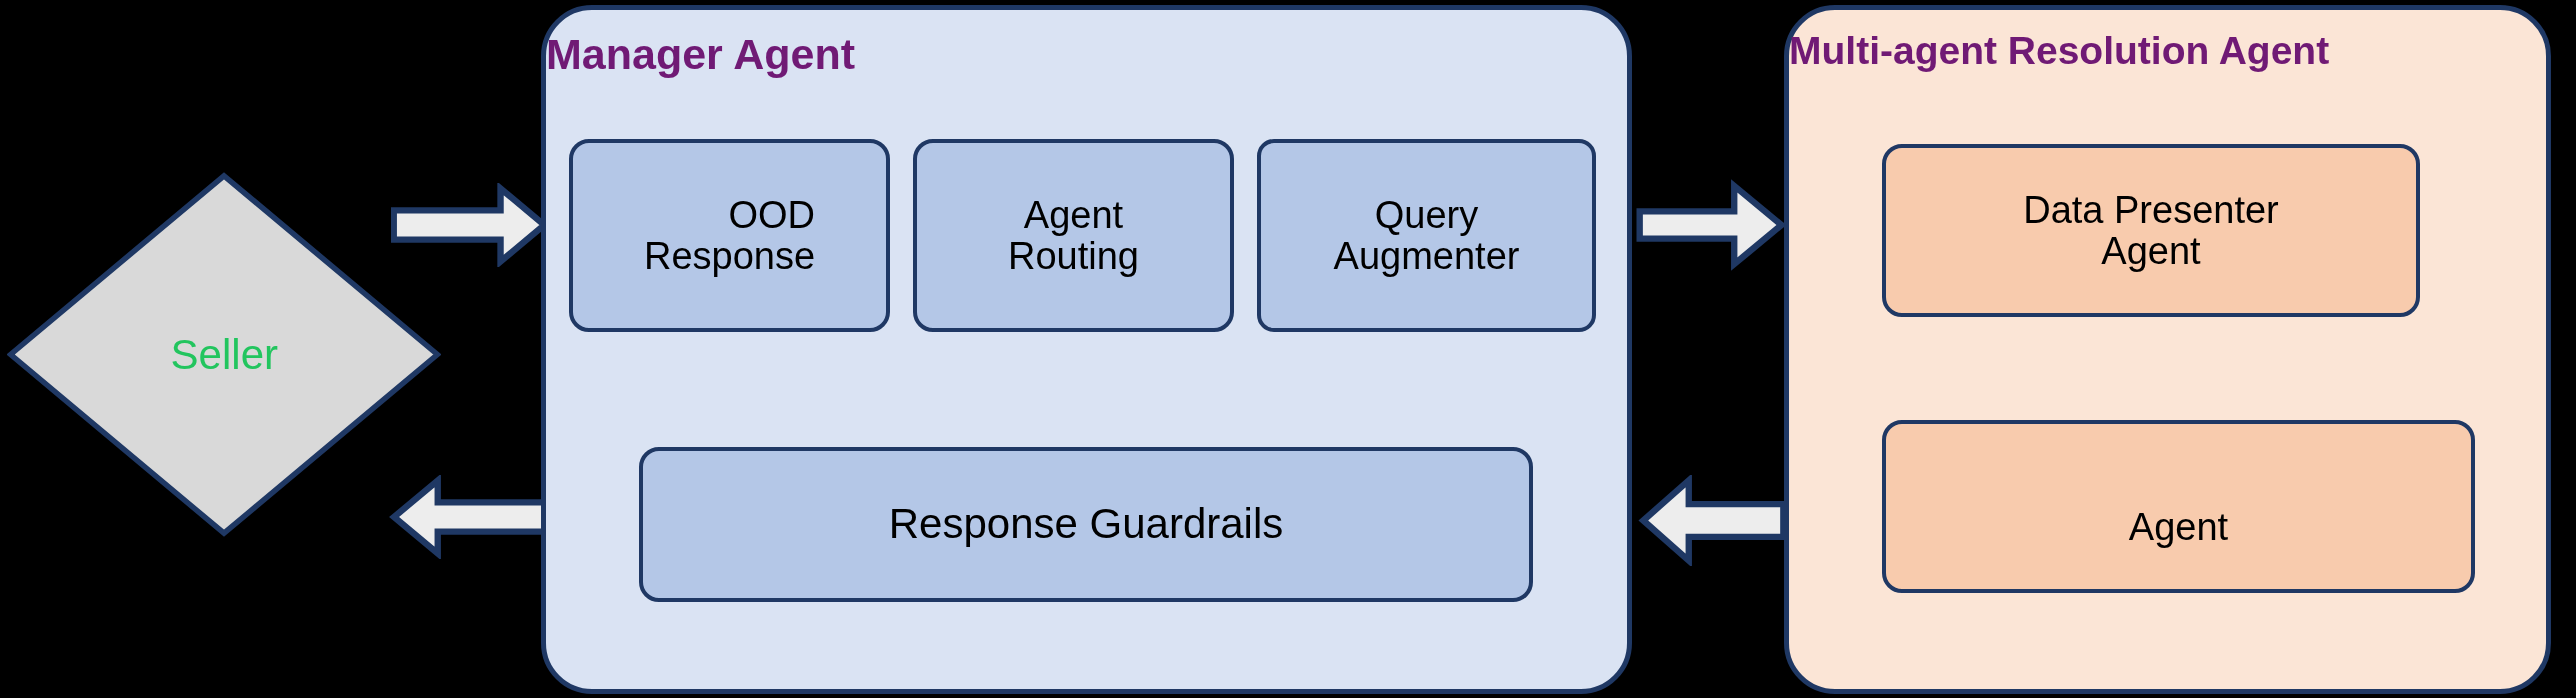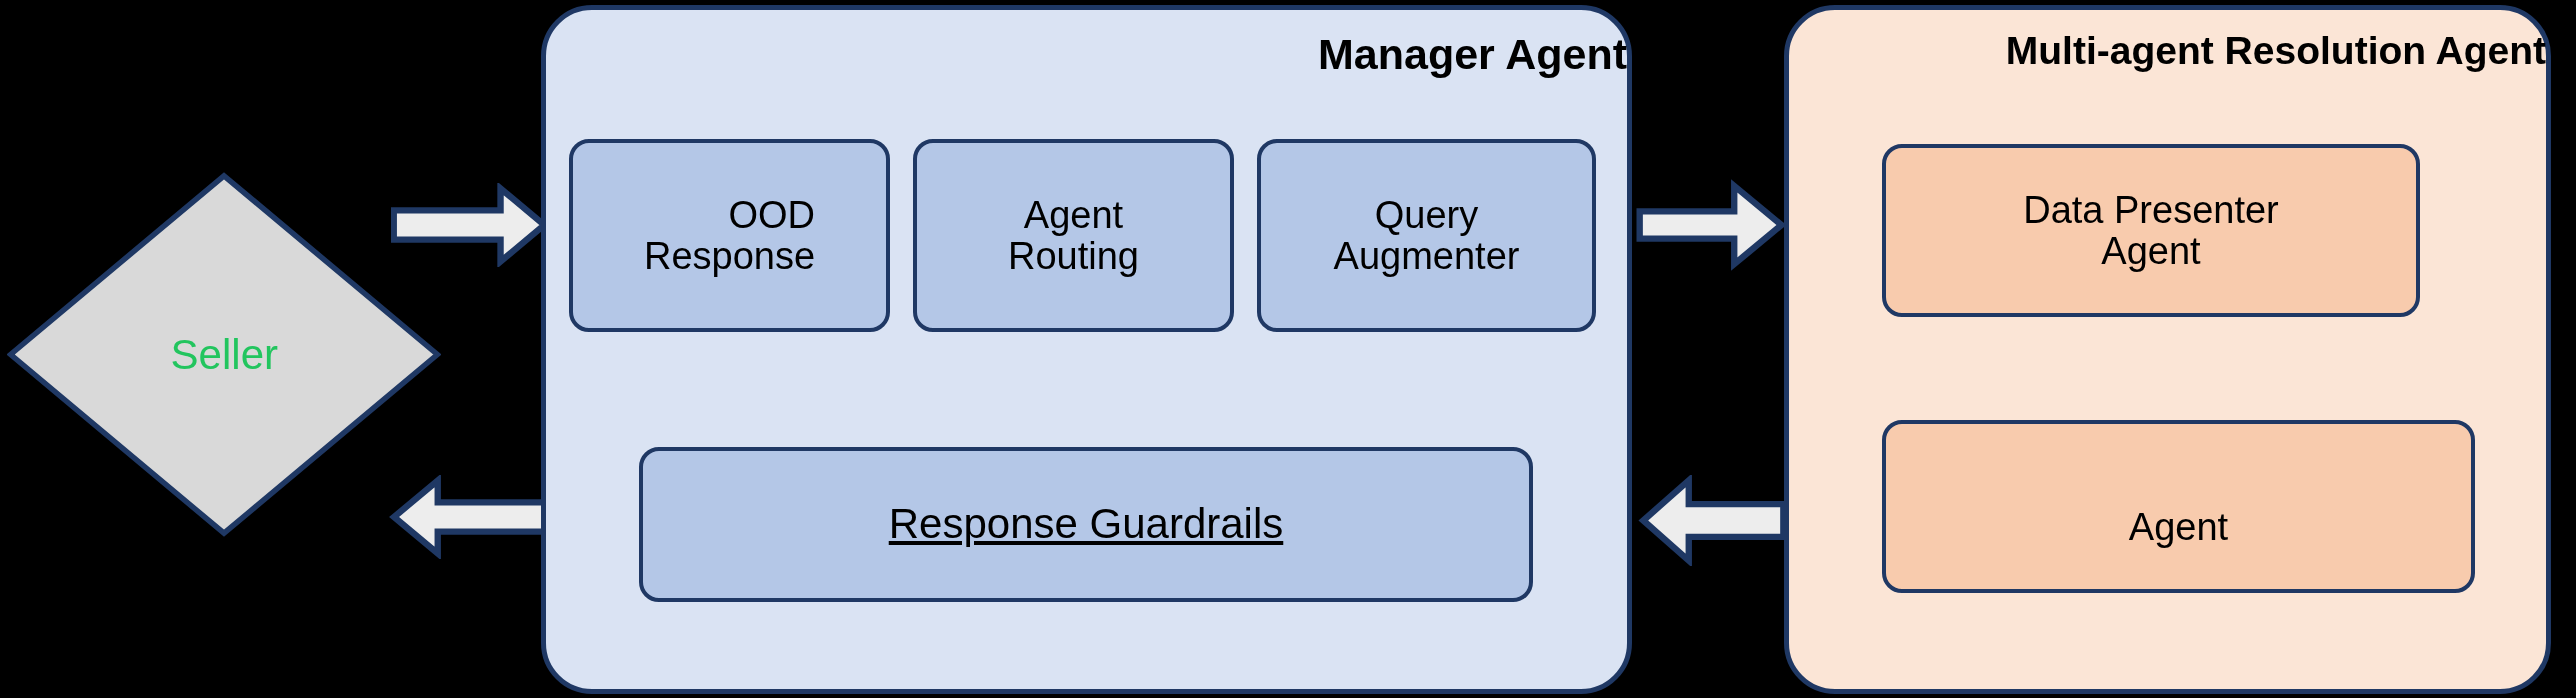--- a/index.html
+++ b/index.html
@@ -51,23 +51,23 @@
     width: 767px;
     height: 689px;
     background: #fbe5d6;
     display: block;
   }
 
   .panel-title {
     position: absolute;
     left: 0;
     width: 100%;
-    text-align: right;
+    text-align: left;
     font-weight: bold;
-    color: #000000;
+    color: #701a75;
     white-space: nowrap;
   }
   .panel-manager .panel-title {
     top: 22px;
     font-size: 43px;
   }
   .panel-resolution .panel-title {
     top: 20px;
     font-size: 39px;
   }
@@ -77,30 +77,29 @@
     border: 4.6px solid #1f3864;
     border-radius: 20px;
     font-size: 38px;
   }
   .subbox-blue { background: #b4c7e7; }
   .subbox-peach { background: #f8cbad; }
 
   
   .box-ood       { left: 569px;  top: 139px; width: 321px; height: 193px; text-align: right; }
   .box-routing   { left: 913px; top: 139px; width: 321px; height: 193px; }
-  .box-augmenter { left: 1257px; top: 139px; width: 339px; height: 193px; }
+  .box-augmenter { left: 1257px; top: 139px; width: 339px; height: 193px; border-radius: 17px; }
 
   
   .box-guardrails {
     left: 639px;
     top: 447px;
     width: 894px;
     height: 155px;
     font-size: 42px;
-    text-decoration: underline;
   }
 
   
   .box-presenter { left: 1882px; top: 144px; width: 538px; height: 173px; }
   .box-insight   { left: 1882px; top: 420px; width: 593px; height: 173px; }
 
   
   .diamond-wrap {
     position: absolute;
     left: 7.3px;

